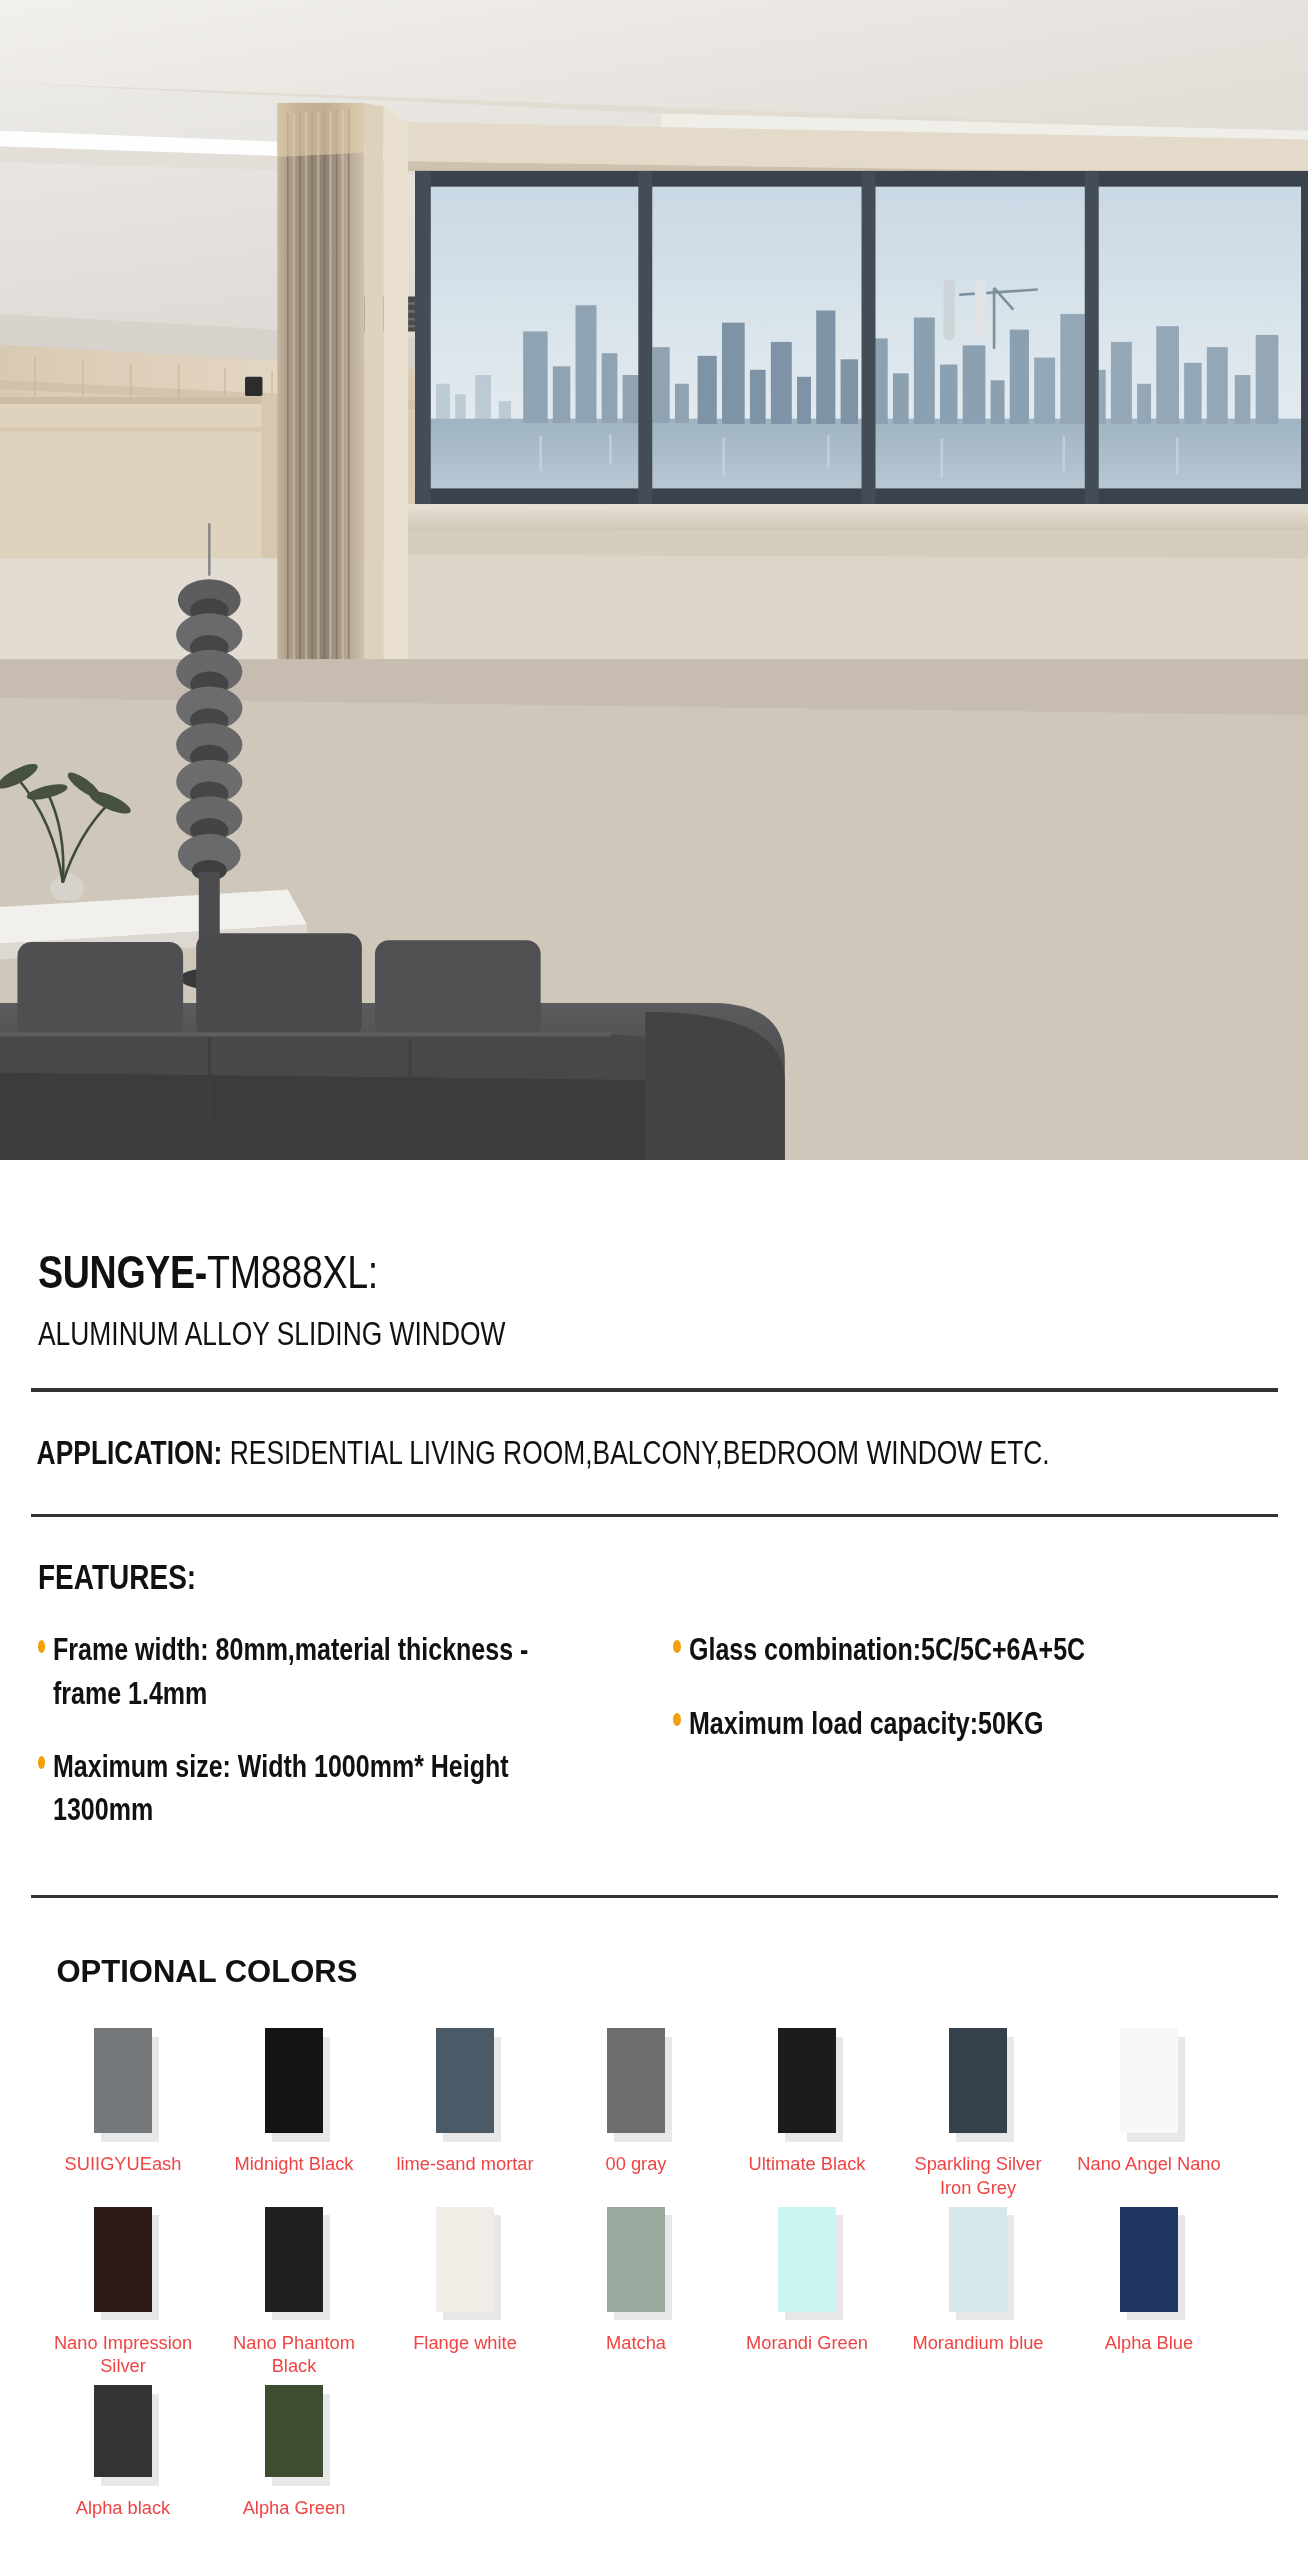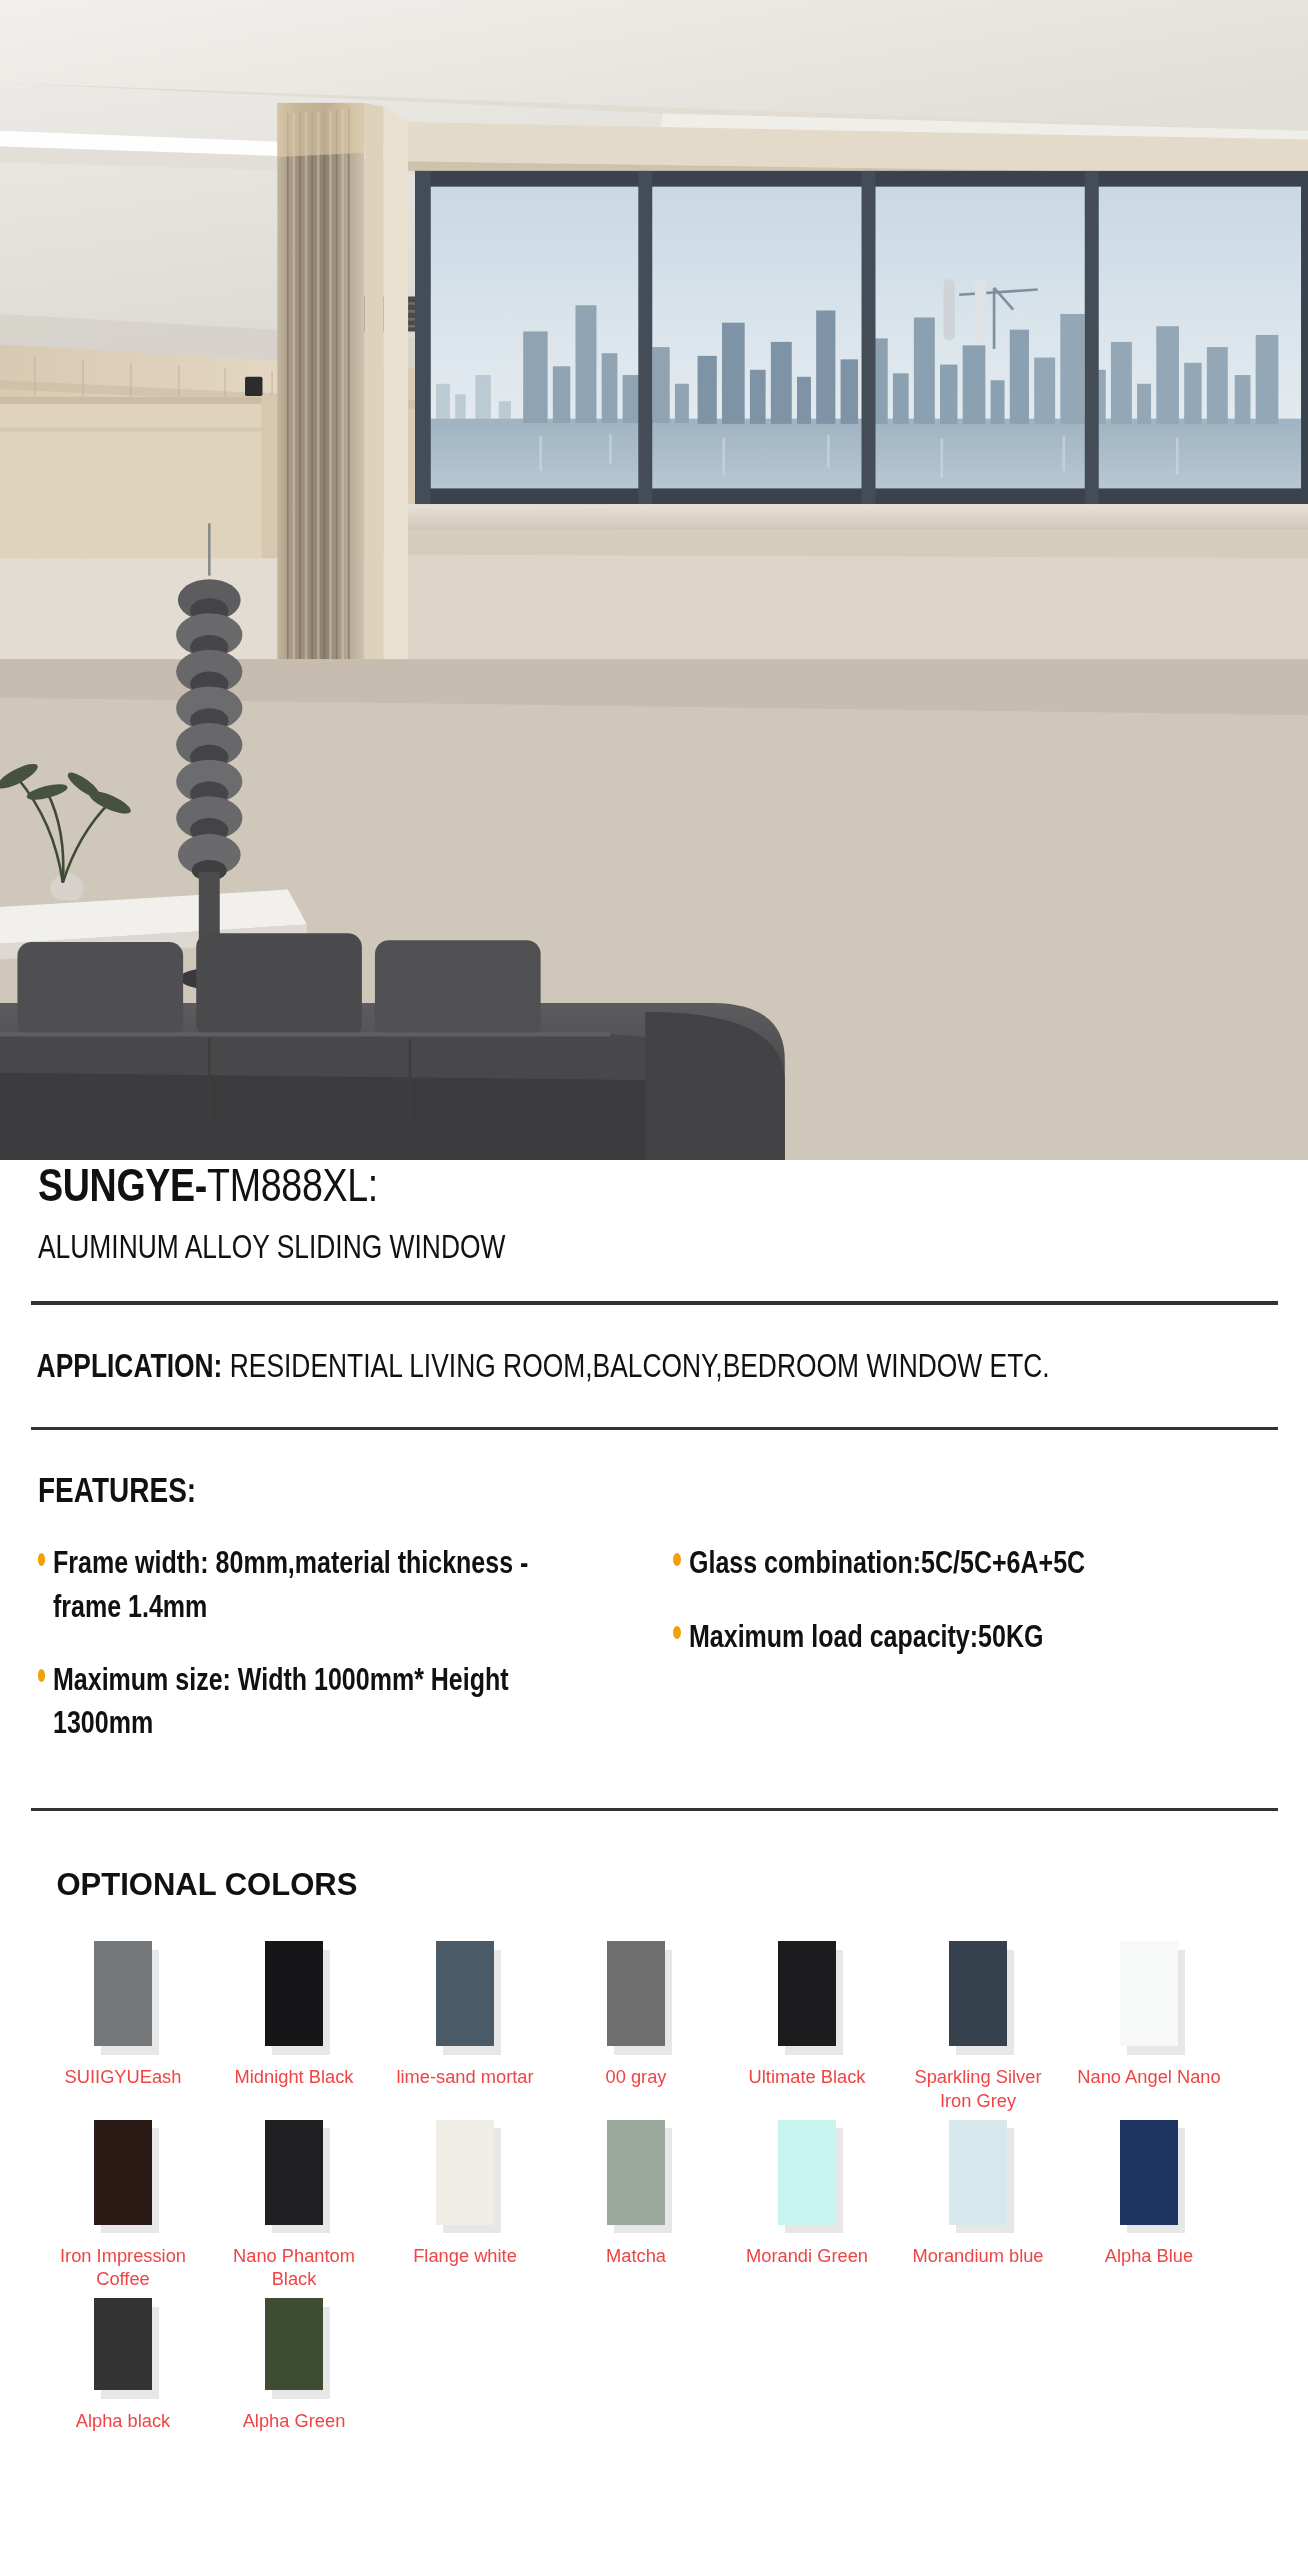--- a/index.html
+++ b/index.html
@@ -31,20 +31,21 @@
   }
 
   
   .content {
     padding: 0 30.5px;
     box-sizing: border-box;
     width: 1308px;
   }
 
   .title-block {
+    padding-top: 87px;
   }
   .product-title {
     font-size: 47px;
     line-height: 1.05;
     letter-spacing: -0.4px;
     white-space: nowrap;
     margin: 0 0 19px 7px;
     font-weight: 400;
     transform: scaleX(0.80);
     transform-origin: left center;
@@ -544,21 +545,21 @@
             </div>
             <div class="swatch-label">Nano Angel Nano</div>
           </div>
         </div>
         <div class="swatch-row">
           <div class="swatch-cell">
             <div class="swatch-wrap">
               <div class="swatch-shadow"></div>
               <div class="swatch-chip" style="background: rgb(43, 26, 21);"></div>
             </div>
-            <div class="swatch-label">Iron Impression Coffee</div>
+            <div class="swatch-label">Nano Impression Silver</div>
           </div>
           <div class="swatch-cell">
             <div class="swatch-wrap">
               <div class="swatch-shadow"></div>
               <div class="swatch-chip" style="background: rgb(32, 32, 34);"></div>
             </div>
             <div class="swatch-label">Nano Phantom Black</div>
           </div>
           <div class="swatch-cell">
             <div class="swatch-wrap">

